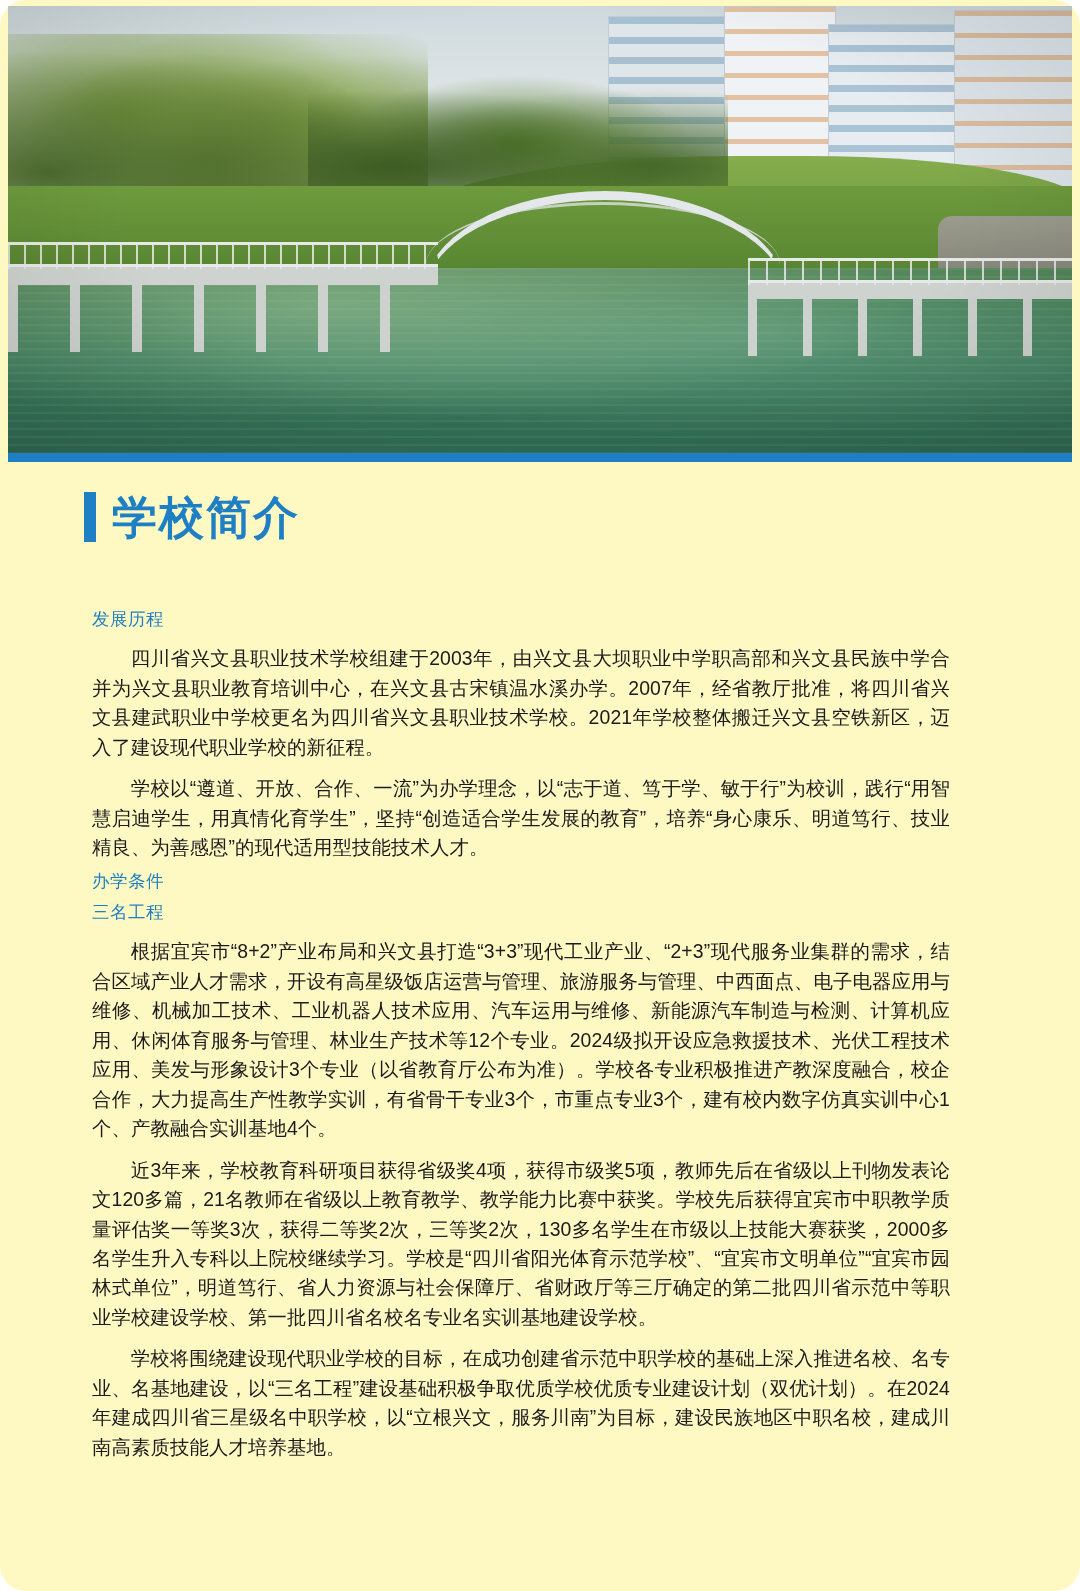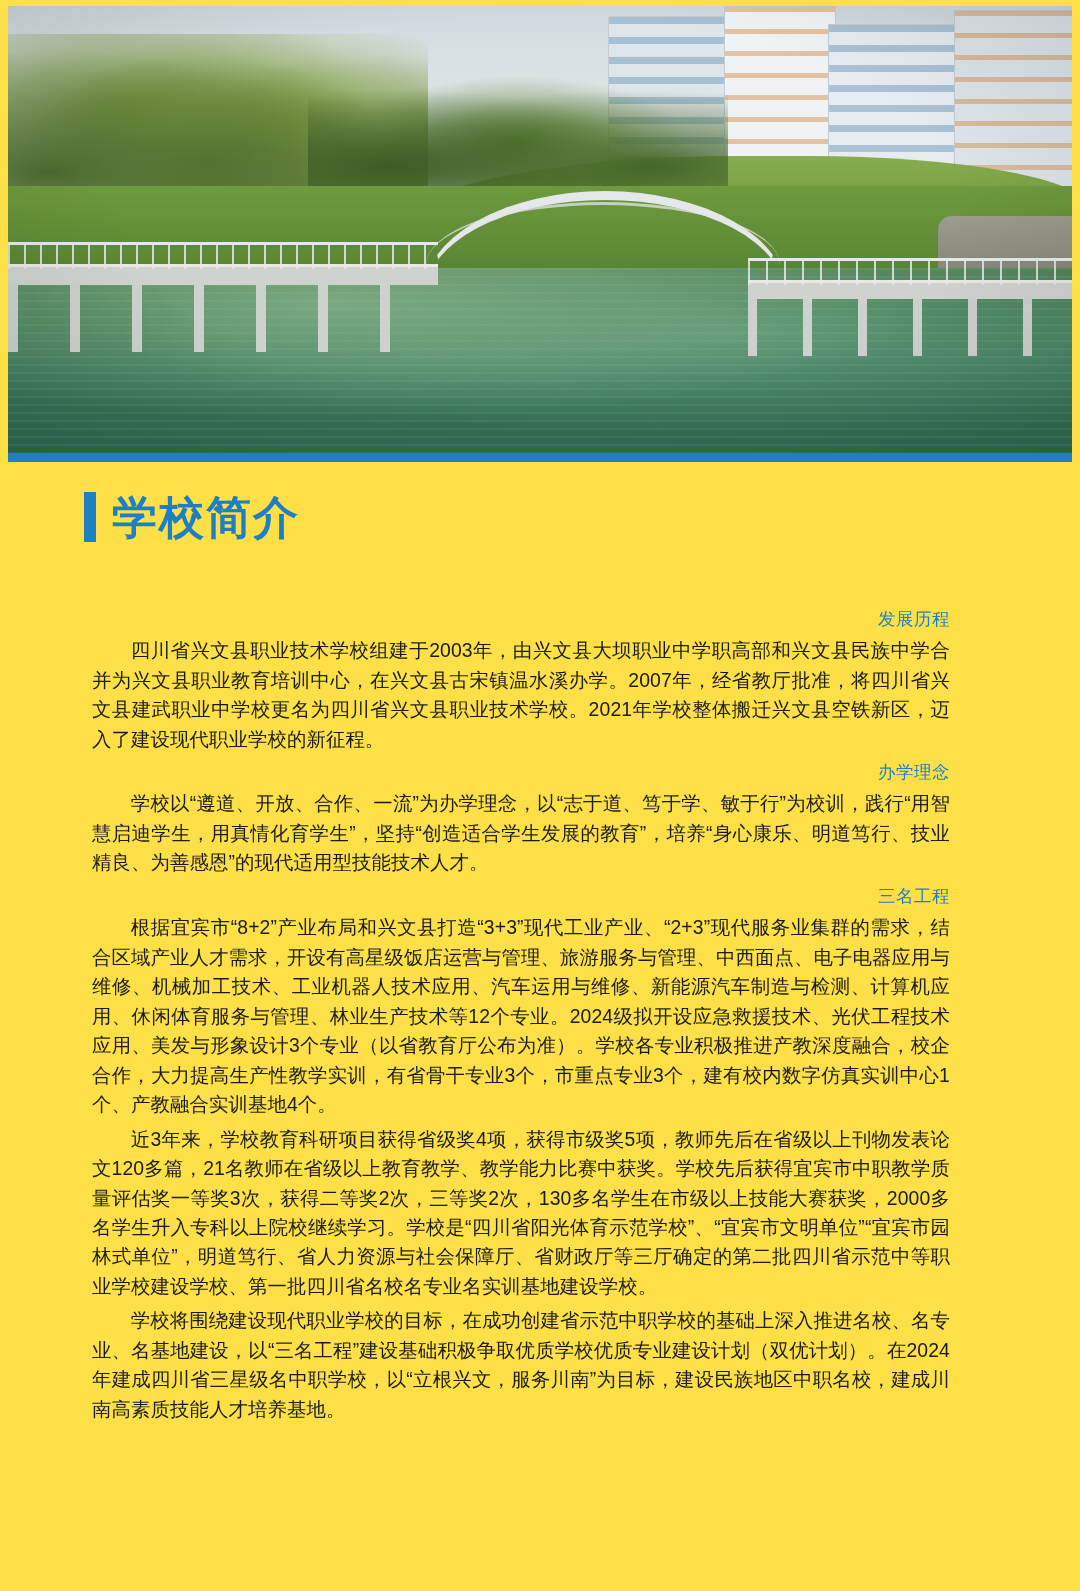--- a/index.html
+++ b/index.html
@@ -12,21 +12,22 @@
     height: 1591px;
     position: relative;
     font-family: "Liberation Sans", sans-serif;
     overflow: hidden;
   }
 
   
   .page {
     position: absolute;
     inset: 0;
-    background: #fde047;
+    background: #fef9c3;
+    border-radius: 26px;
   }
 
   
   .hero {
     position: absolute;
     left: 8px;
     top: 6px;
     width: 1064px;
     height: 447px;
     overflow: hidden;
@@ -210,27 +211,26 @@
     top: 606px;
     width: 858px;
   }
   .sub-head {
     color: #1f7fc4;
     font-size: 17.5px;
     line-height: 1.5;
     margin: 0 0 1px 0;
     font-weight: normal;
     letter-spacing: 0.5px;
-    text-align: right;
   }
   .para {
     color: #1b1b1b;
     font-size: 19.4px;
     line-height: 1.52;
-    margin: 4px 0 4px 0;
+    margin: 12px 0 4px 0;
     text-indent: 2em;
     text-align: justify;
     letter-spacing: 0.1px;
   }
   .block { margin-bottom: 5px; }
 </style>
 </head>
 <body>
 
 <div class="page">
@@ -282,25 +282,25 @@
   </div>
 
   <div class="body-col">
 
     <div class="block">
       <div class="sub-head">发展历程</div>
       <p class="para">四川省兴文县职业技术学校组建于2003年，由兴文县大坝职业中学职高部和兴文县民族中学合并为兴文县职业教育培训中心，在兴文县古宋镇温水溪办学。2007年，经省教厅批准，将四川省兴文县建武职业中学校更名为四川省兴文县职业技术学校。2021年学校整体搬迁兴文县空铁新区，迈入了建设现代职业学校的新征程。</p>
     </div>
 
     <div class="block">
-      <div class="sub-head">办学理念</div>
       <p class="para">学校以“遵道、开放、合作、一流”为办学理念，以“志于道、笃于学、敏于行”为校训，践行“用智慧启迪学生，用真情化育学生”，坚持“创造适合学生发展的教育”，培养“身心康乐、明道笃行、技业精良、为善感恩”的现代适用型技能技术人才。</p>
     </div>
 
     <div class="block">
+      <div class="sub-head">办学条件</div>
     </div>
 
     <div class="block">
       <div class="sub-head">三名工程</div>
       <p class="para">根据宜宾市“8+2”产业布局和兴文县打造“3+3”现代工业产业、“2+3”现代服务业集群的需求，结合区域产业人才需求，开设有高星级饭店运营与管理、旅游服务与管理、中西面点、电子电器应用与维修、机械加工技术、工业机器人技术应用、汽车运用与维修、新能源汽车制造与检测、计算机应用、休闲体育服务与管理、林业生产技术等12个专业。2024级拟开设应急救援技术、光伏工程技术应用、美发与形象设计3个专业（以省教育厅公布为准）。学校各专业积极推进产教深度融合，校企合作，大力提高生产性教学实训，有省骨干专业3个，市重点专业3个，建有校内数字仿真实训中心1个、产教融合实训基地4个。</p>
     </div>
 
     <div class="block">
       <p class="para">近3年来，学校教育科研项目获得省级奖4项，获得市级奖5项，教师先后在省级以上刊物发表论文120多篇，21名教师在省级以上教育教学、教学能力比赛中获奖。学校先后获得宜宾市中职教学质量评估奖一等奖3次，获得二等奖2次，三等奖2次，130多名学生在市级以上技能大赛获奖，2000多名学生升入专科以上院校继续学习。学校是“四川省阳光体育示范学校”、“宜宾市文明单位”“宜宾市园林式单位”，明道笃行、省人力资源与社会保障厅、省财政厅等三厅确定的第二批四川省示范中等职业学校建设学校、第一批四川省名校名专业名实训基地建设学校。</p>
     </div>

